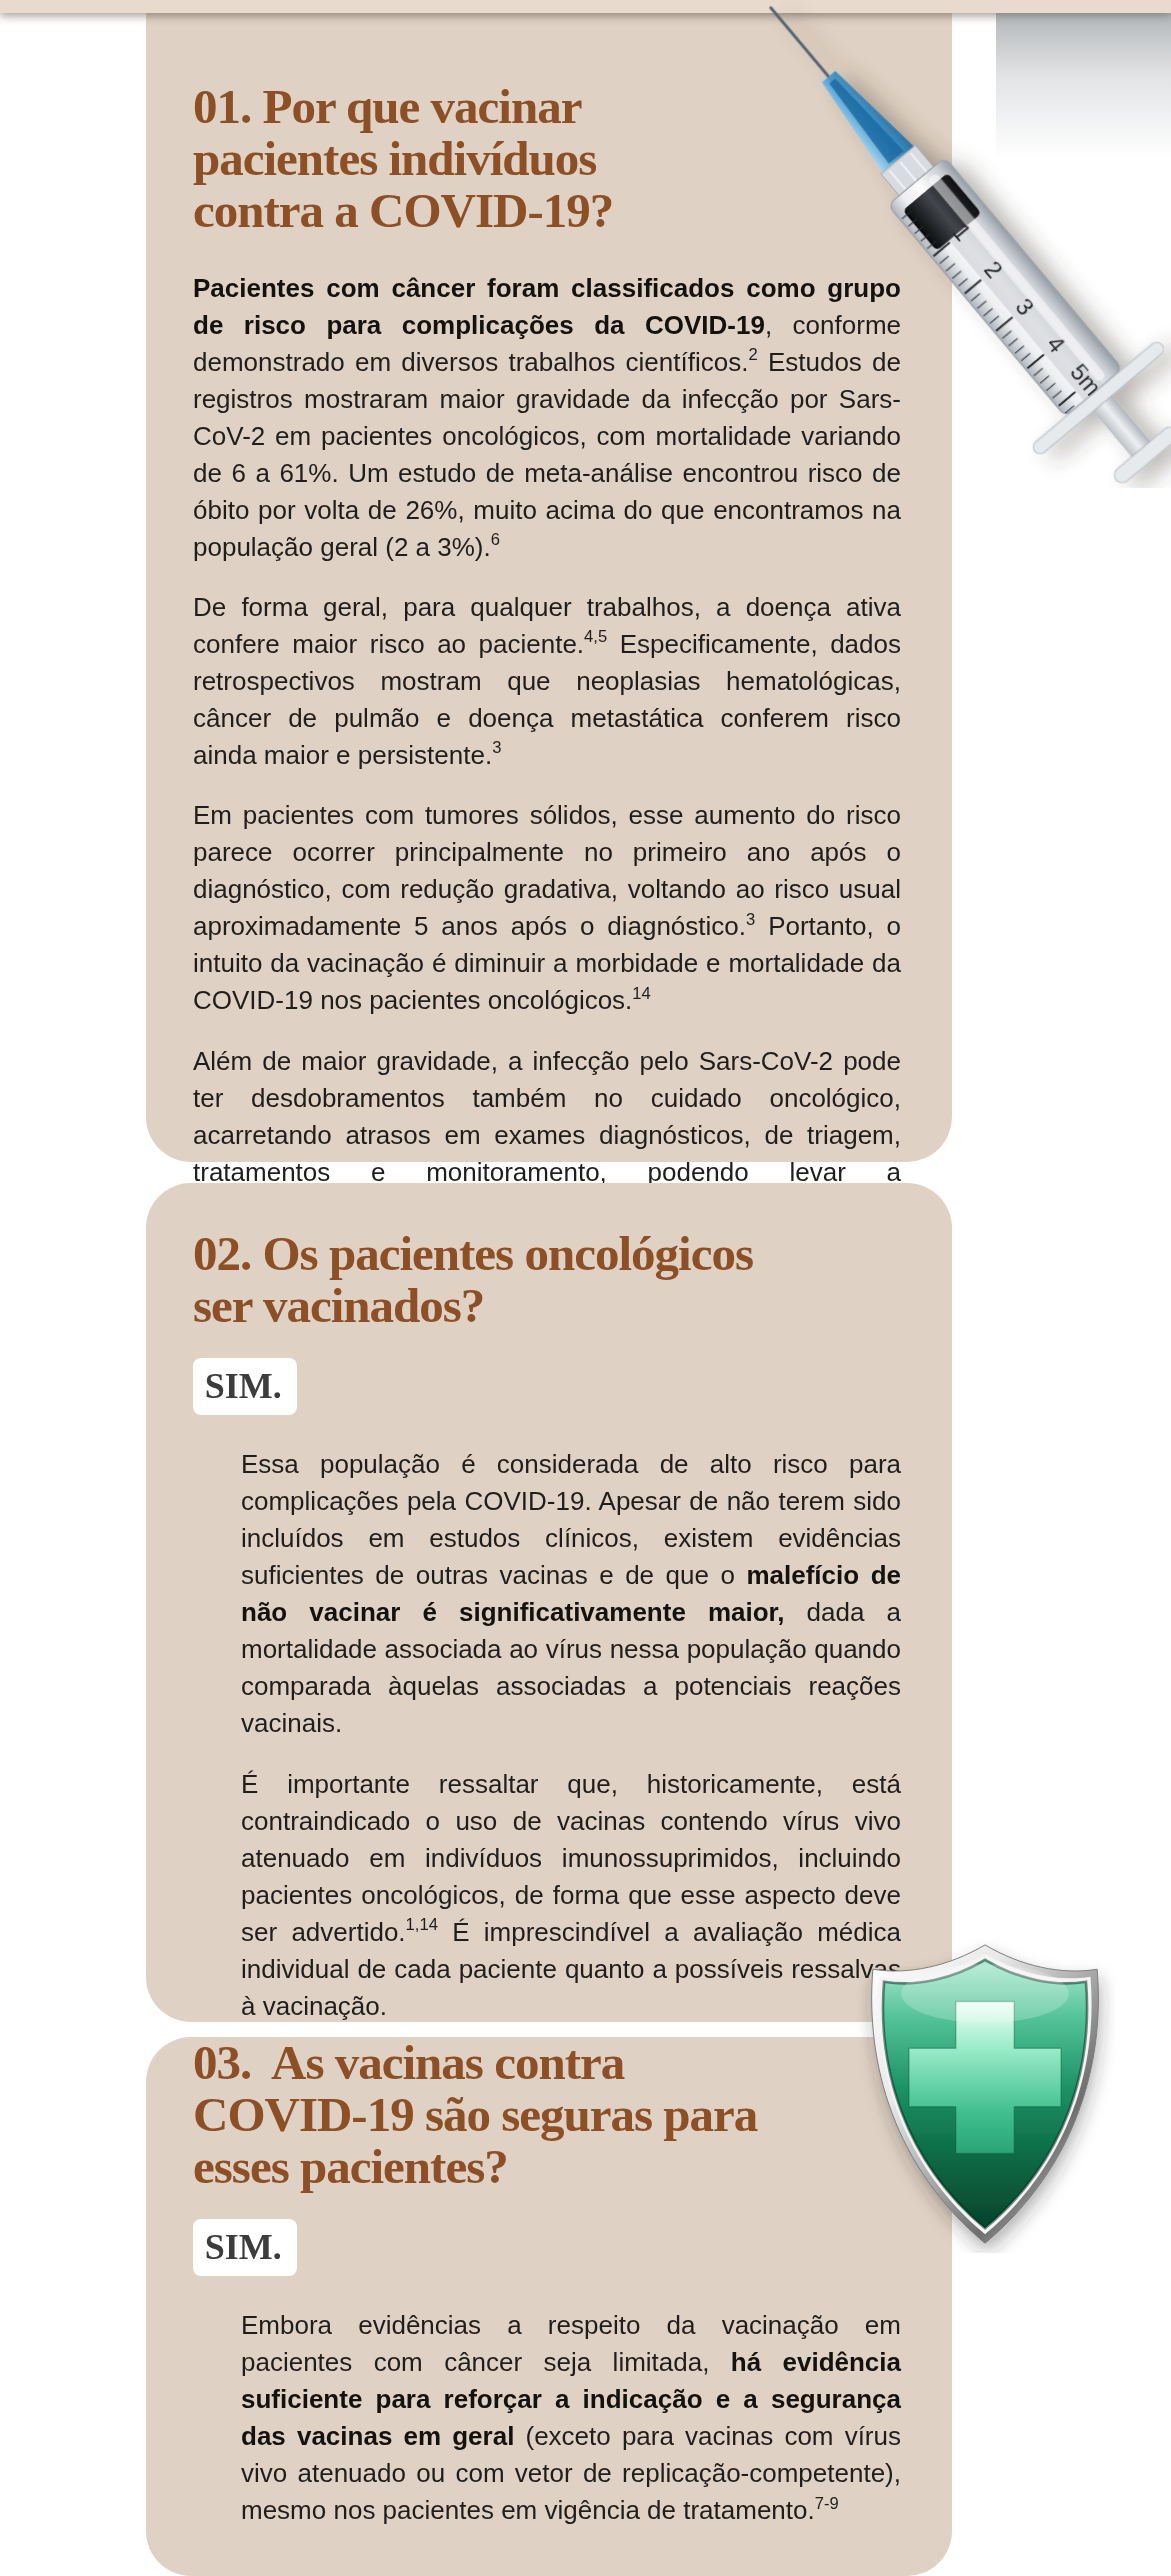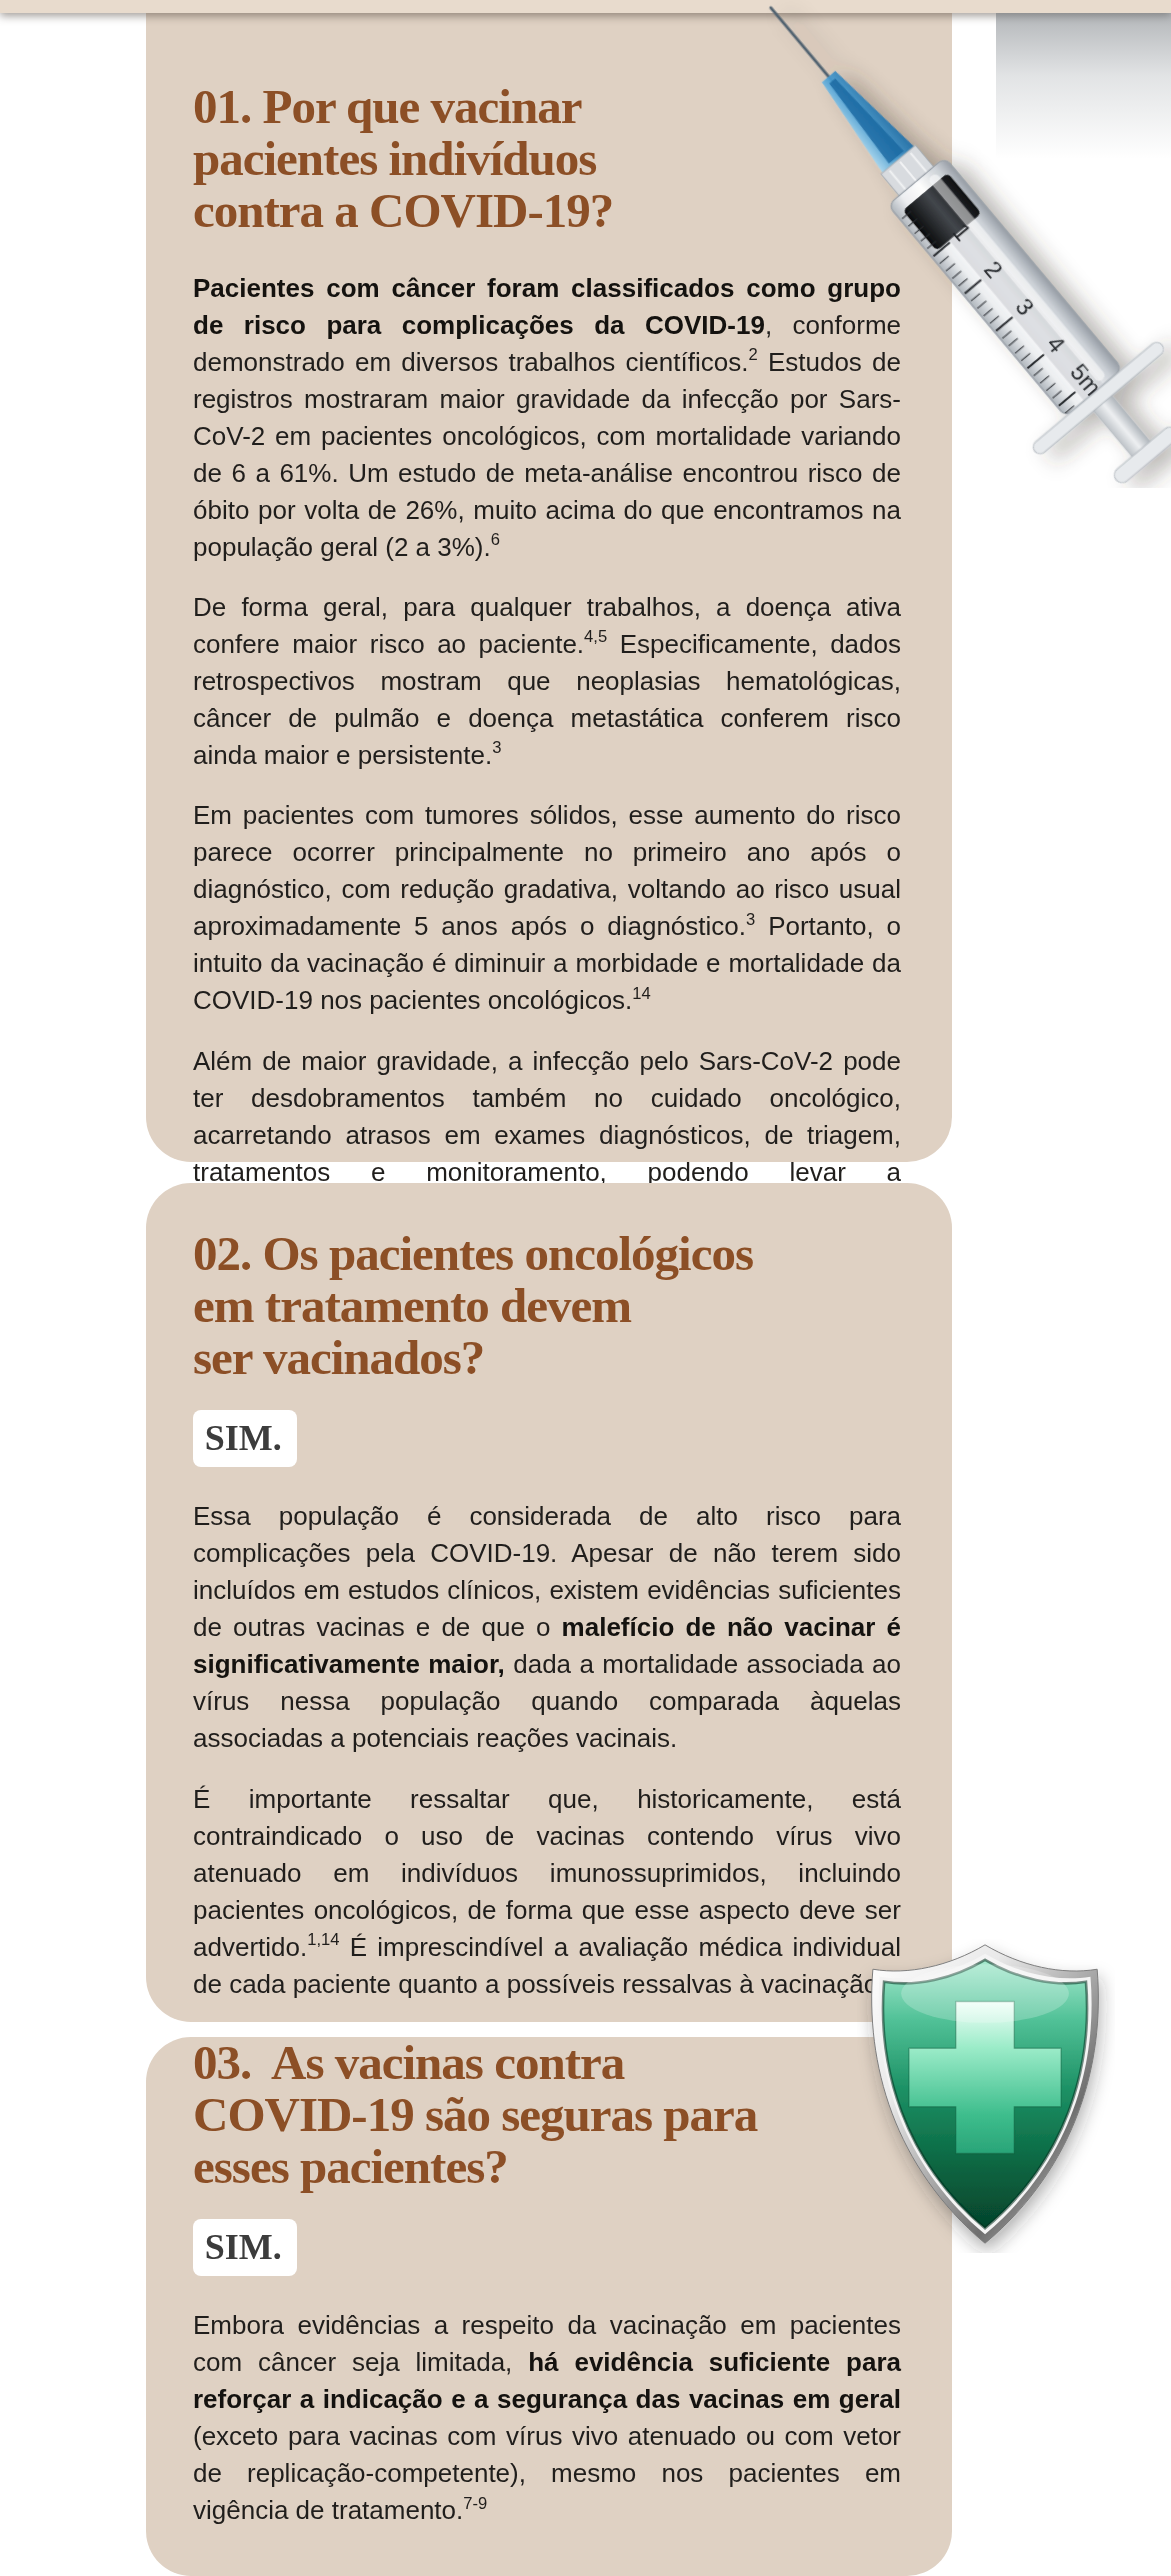--- a/index.html
+++ b/index.html
@@ -50,21 +50,21 @@
   .answer-badge{
     display:inline-block;
     background:var(--badge-bg);color:var(--badge-text);
     font-family:"Liberation Serif",serif;font-weight:700;
     font-size:36px;line-height:1;
     padding:9.8px 15.6px 11.7px 11.7px;
     margin-top:26px;
     border-radius:8px;
   }
   .body-copy{margin-top:33px;}
-  .card-2 .body-copy,.card-3 .body-copy{margin-top:31px;}
+  .card-2 .body-copy,.card-3 .body-copy{margin-top:31px;margin-left:48px;}
   .para{
     font-size:26px;line-height:37px;color:var(--body-text);
     text-align:justify;margin:0 0 23.4px 0;
   }
   .para strong{font-weight:700;color:#14120f;}
   .para sup{
     font-size:16.6px;line-height:0;position:relative;top:-1px;
     vertical-align:super;
   }
   .syringe-svg{position:absolute;left:683px;top:0;z-index:6;pointer-events:none;}
@@ -82,21 +82,21 @@
     <h2 class="sec-title"><span class="title-line">01. Por que vacinar</span><span class="title-line">pacientes indivíduos</span><span class="title-line">contra a COVID-19?</span></h2>
     <div class="body-copy">
         <p class="para"><strong>Pacientes com câncer foram classificados como grupo de risco para complicações da COVID-19</strong><span>, conforme demonstrado em diversos trabalhos científicos.</span><sup>2</sup><span> Estudos de registros mostraram maior gravidade da infecção por Sars-CoV-2 em pacientes oncológicos, com mortalidade variando de 6 a 61%. Um estudo de meta-análise encontrou risco de óbito por volta de 26%, muito acima do que encontramos na população geral (2 a 3%).</span><sup>6</sup></p>
         <p class="para"><span>De forma geral, para qualquer trabalhos, a doença ativa confere maior risco ao paciente.</span><sup>4,5</sup><span> Especificamente, dados retrospectivos mostram que neoplasias hematológicas, câncer de pulmão e doença metastática conferem risco ainda maior e persistente.</span><sup>3</sup></p>
         <p class="para"><span>Em pacientes com tumores sólidos, esse aumento do risco parece ocorrer principalmente no primeiro ano após o diagnóstico, com redução gradativa, voltando ao risco usual aproximadamente 5 anos após o diagnóstico.</span><sup>3</sup><span> Portanto, o intuito da vacinação é diminuir a morbidade e mortalidade da COVID-19 nos pacientes oncológicos.</span><sup>14</sup></p>
         <p class="para"><span>Além de maior gravidade, a infecção pelo Sars-CoV-2 pode ter desdobramentos também no cuidado oncológico, acarretando atrasos em exames diagnósticos, de triagem, tratamentos e monitoramento, podendo levar a consequências devastadoras.</span><sup>6</sup></p>
       </div>
   </section>
 
   <section class="card card-2">
-    <h2 class="sec-title"><span class="title-line">02. Os pacientes oncológicos</span><span class="title-line">em tratamento devem</span><span class="title-line">ser vacinados?</span></h2>
+    <h2 class="sec-title"><span class="title-line">02. Os pacientes oncológicos</span><span class="title-line">ser vacinados?</span></h2>
     <div>
       <span class="answer-badge">SIM.</span>
     </div>
     <div class="body-copy">
         <p class="para"><span>Essa população é considerada de alto risco para complicações pela COVID-19. Apesar de não terem sido incluídos em estudos clínicos, existem evidências suficientes de outras vacinas e de que o </span><strong>malefício de não vacinar é significativamente maior,</strong><span> dada a mortalidade associada ao vírus nessa população quando comparada àquelas associadas a potenciais reações vacinais.</span></p>
         <p class="para"><span>É importante ressaltar que, historicamente, está contraindicado o uso de vacinas contendo vírus vivo atenuado em indivíduos imunossuprimidos, incluindo pacientes oncológicos, de forma que esse aspecto deve ser advertido.</span><sup>1,14</sup><span> É imprescindível a avaliação médica individual de cada paciente quanto a possíveis ressalvas à vacinação.</span></p>
       </div>
   </section>
 
   <section class="card card-3">

